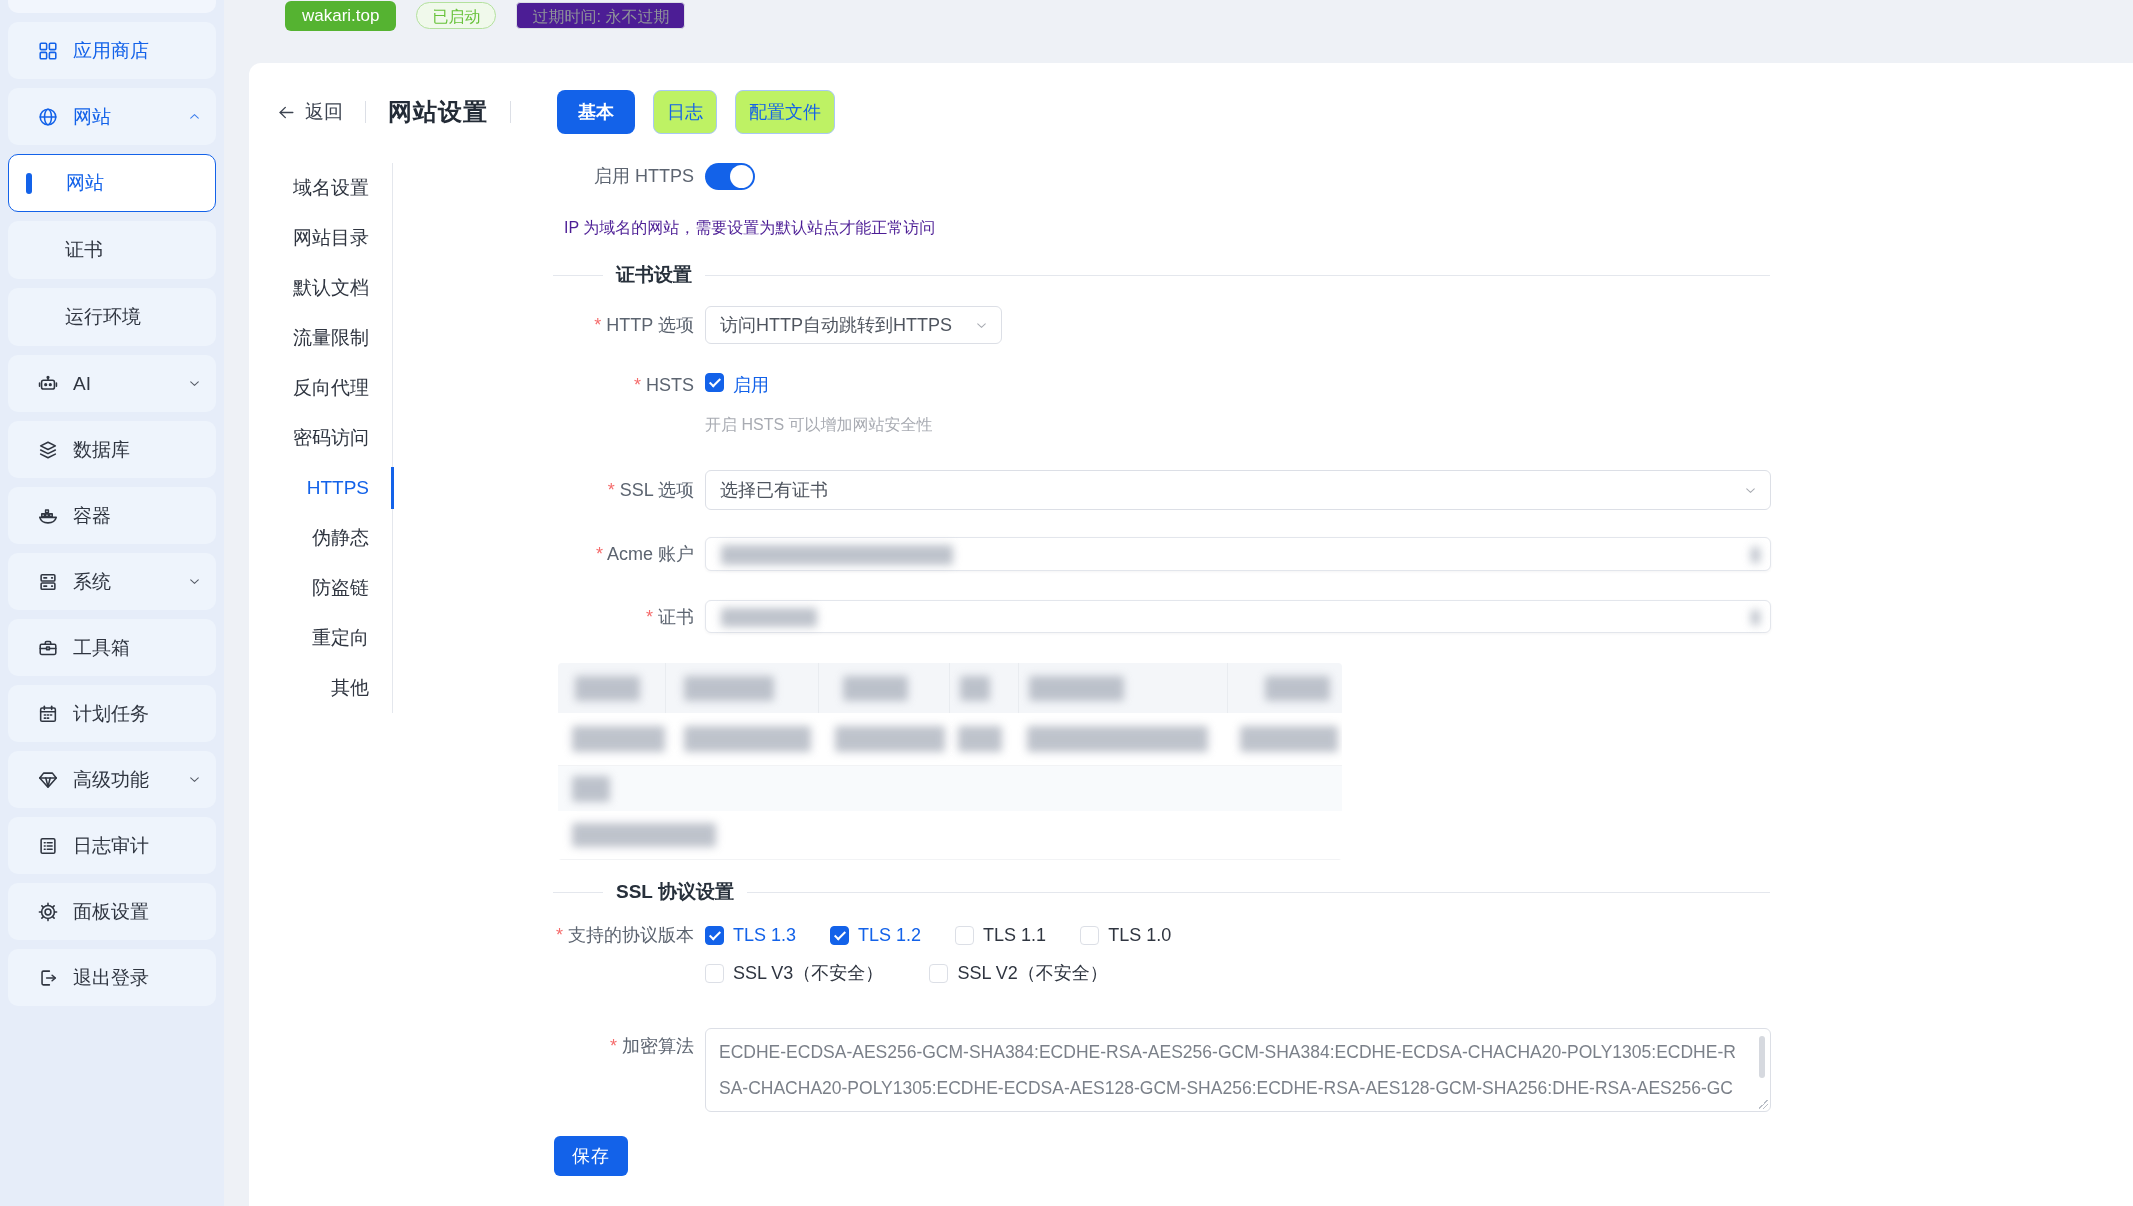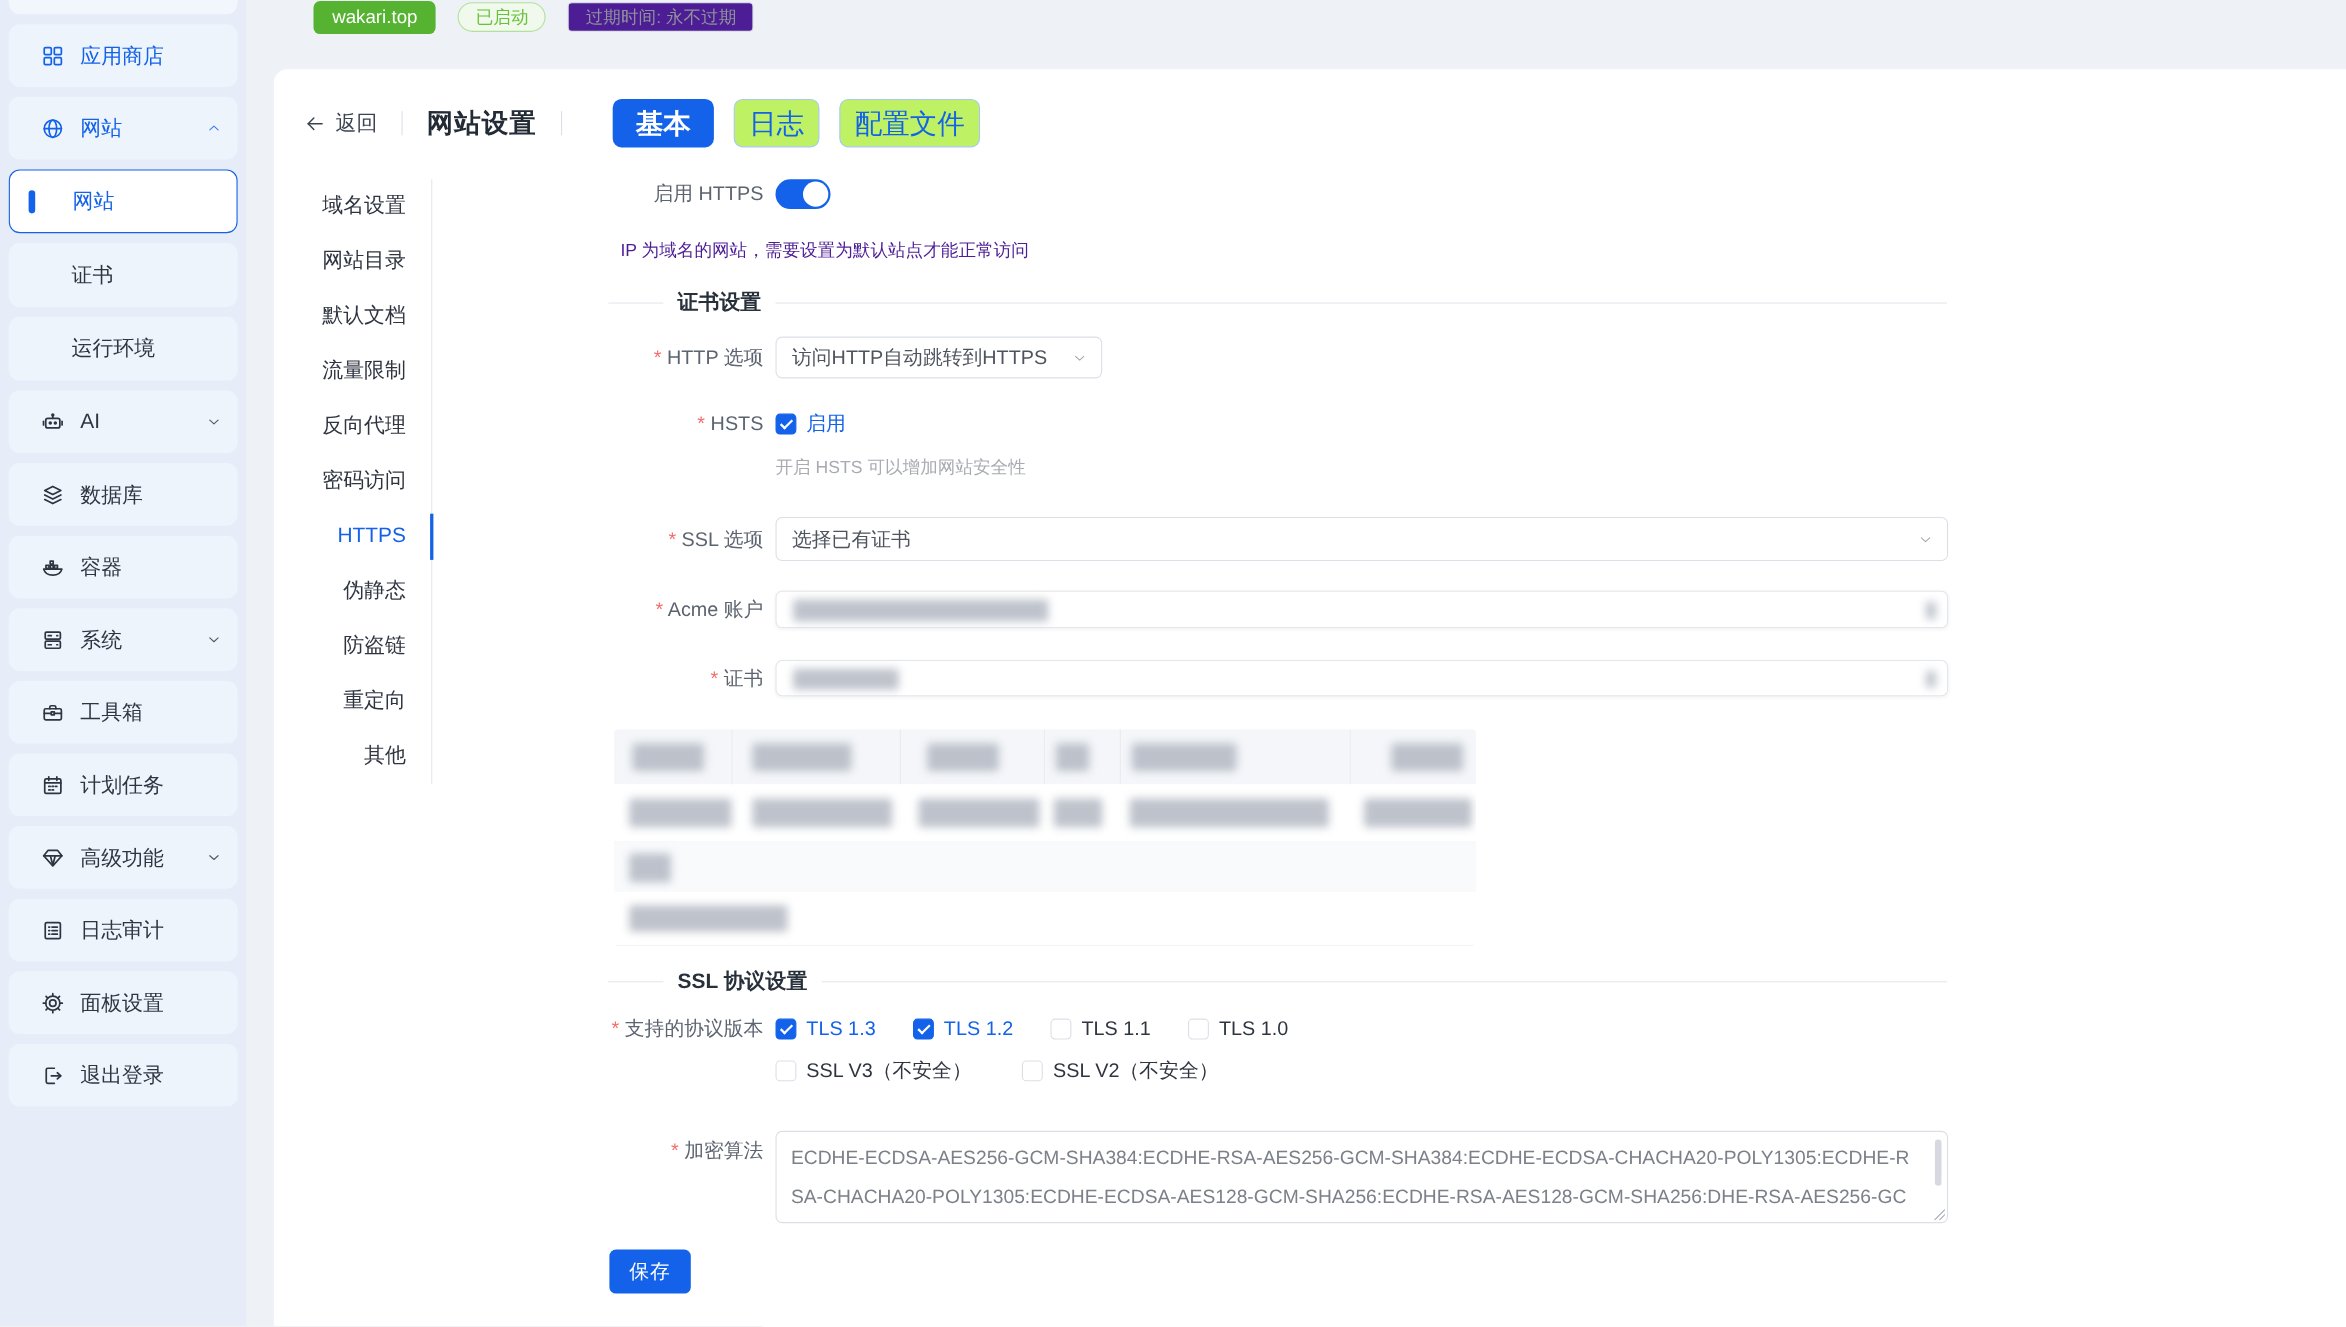--- a/index.html
+++ b/index.html
@@ -26,36 +26,36 @@
 
   
   .card{position:absolute;left:249px;top:63px;right:0;bottom:0;background:#fff;border-radius:12px 0 0 0;}
 
   .card-header{position:absolute;top:26px;left:28px;height:46px;display:flex;align-items:center;}
   .back{display:flex;align-items:center;gap:9px;color:#3c4350;font-size:19px;cursor:pointer;}
   .back svg{width:19px;height:19px;}
   .vdiv{width:1px;height:22px;background:#dcdfe6;margin:0 22px;}
   .page-title{font-size:24px;font-weight:700;color:#232b36;letter-spacing:1px;}
   .tabs{display:flex;align-items:center;gap:18px;margin-left:24px;}
-  .tab{height:44px;border-radius:8px;display:flex;align-items:center;font-size:25px;cursor:pointer;box-sizing:border-box;}
+  .tab{height:44px;border-radius:8px;display:flex;align-items:center;font-size:18px;cursor:pointer;box-sizing:border-box;}
   .tab.active{background:#1362e9;color:#fff;padding:0 21px;font-weight:700;}
   .tab.ghost{background:#bef264;border:1px solid #a9c8f6;color:#1362e9;padding:0 13px;}
 
   
   .settings-nav{position:absolute;top:100px;left:28px;width:115px;border-right:1px solid #e4e7ed;}
   .nav-item{height:50px;line-height:50px;text-align:right;padding-right:23px;font-size:19px;color:#2f3540;cursor:pointer;position:relative;white-space:nowrap;}
   .nav-item.active{color:#1362e9;}
   .nav-item.active::after{content:"";position:absolute;right:-2px;top:4px;bottom:4px;width:3px;background:#1362e9;}
 
   
   .form{position:absolute;left:149px;top:0;right:0;bottom:0;}
   .frow{position:absolute;left:0;display:flex;align-items:center;}
   .flabel{width:296px;flex:none;text-align:right;font-size:18px;color:#5c6470;white-space:nowrap;}
   .req::before{content:"* ";color:#f56c6c;}
-  .fctrl{margin-left:11px;display:flex;align-items:center;}
+  .fctrl{margin-left:11px;display:flex;}
 
   .switch{width:50px;height:27px;border-radius:14px;background:#1362e9;position:relative;cursor:pointer;flex:none;}
   .switch::after{content:"";position:absolute;right:2px;top:2px;width:23px;height:23px;border-radius:50%;background:#fff;}
 
   .warning-text{position:absolute;left:166px;top:155px;font-size:16px;color:#4c1d95;}
 
   .section{position:absolute;left:155px;display:flex;align-items:center;width:1217px;}
   .sec-line{height:1px;background:#e4e7ed;}
   .sec-line.short{width:50px;flex:none;}
   .sec-line.long{flex:1;}

